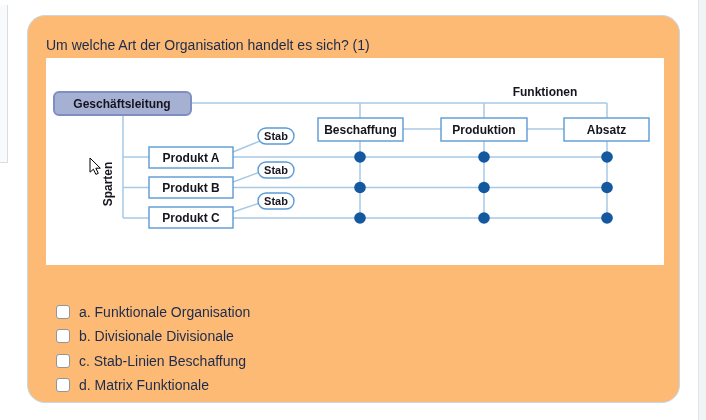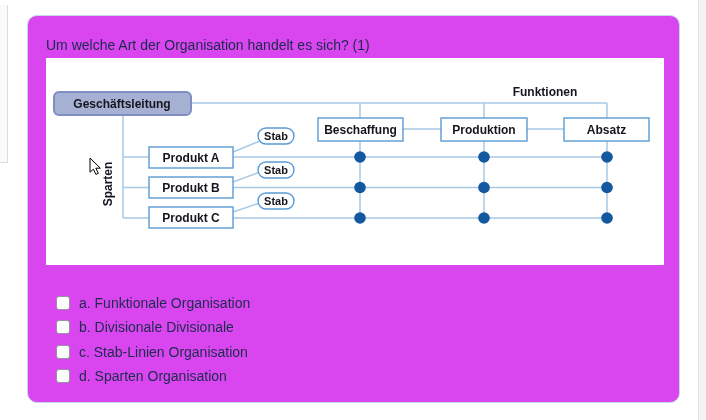--- a/index.html
+++ b/index.html
@@ -21,23 +21,23 @@
 
   
   .scrollbar{
     position:absolute; right:0; top:0; width:7px; height:420px;
     background:#f1f3f5; border-left:1px solid #e2e4e6;
   }
 
   .question-card{
     position:absolute; left:27px; top:15px;
     width:653px; height:388px;
-    background:#d946ef;
+    background:#fdba74;
     border:1px solid #c3d8ea;
-    border-radius:10px;
+    border-radius:18px;
     box-sizing:border-box;
   }
   .question-title{
     position:absolute; left:18px; top:21px;
     font-size:14px; color:#1b2a4d;
     white-space:nowrap;
   }
   .diagram-panel{
     position:absolute; left:18px; top:42px;
     width:618px; height:207px;
@@ -46,21 +46,21 @@
   .diagram-panel svg{ display:block; }
   svg text{
     font-family:"Liberation Sans", sans-serif;
     fill:#15151f;
   }
   .box-label{ font-size:12px; font-weight:600; }
   .stab-label{ font-size:11px; font-weight:600; }
   .axis-label{ font-size:12px; font-weight:600; }
 
   .options{
-    position:absolute; left:28px; top:277px;
+    position:absolute; left:28px; top:286px;
   }
   .opt{
     display:flex; align-items:center; gap:9px;
     height:20px; margin-bottom:4.4px;
     cursor:default;
   }
   .opt input[type=checkbox]{
     appearance:none; -webkit-appearance:none;
     width:14px; height:14px; margin:0;
     background:#ffffff;
@@ -169,24 +169,24 @@
       <label class="opt">
         <input type="checkbox" style="">
         <span class="opt-label">a. Funktionale Organisation</span>
       </label>
       <label class="opt">
         <input type="checkbox" style="">
         <span class="opt-label">b. Divisionale Divisionale</span>
       </label>
       <label class="opt">
         <input type="checkbox" style="">
-        <span class="opt-label">c. Stab-Linien Organisation</span>
+        <span class="opt-label">c. Stab-Linien Beschaffung</span>
       </label>
       <label class="opt">
         <input type="checkbox" style="">
-        <span class="opt-label">d. Sparten Organisation</span>
+        <span class="opt-label">d. Matrix Funktionale</span>
       </label>
     </div>
 
   </div>
 
   <div class="scrollbar"></div>
 </div>
 
 </body></html>

